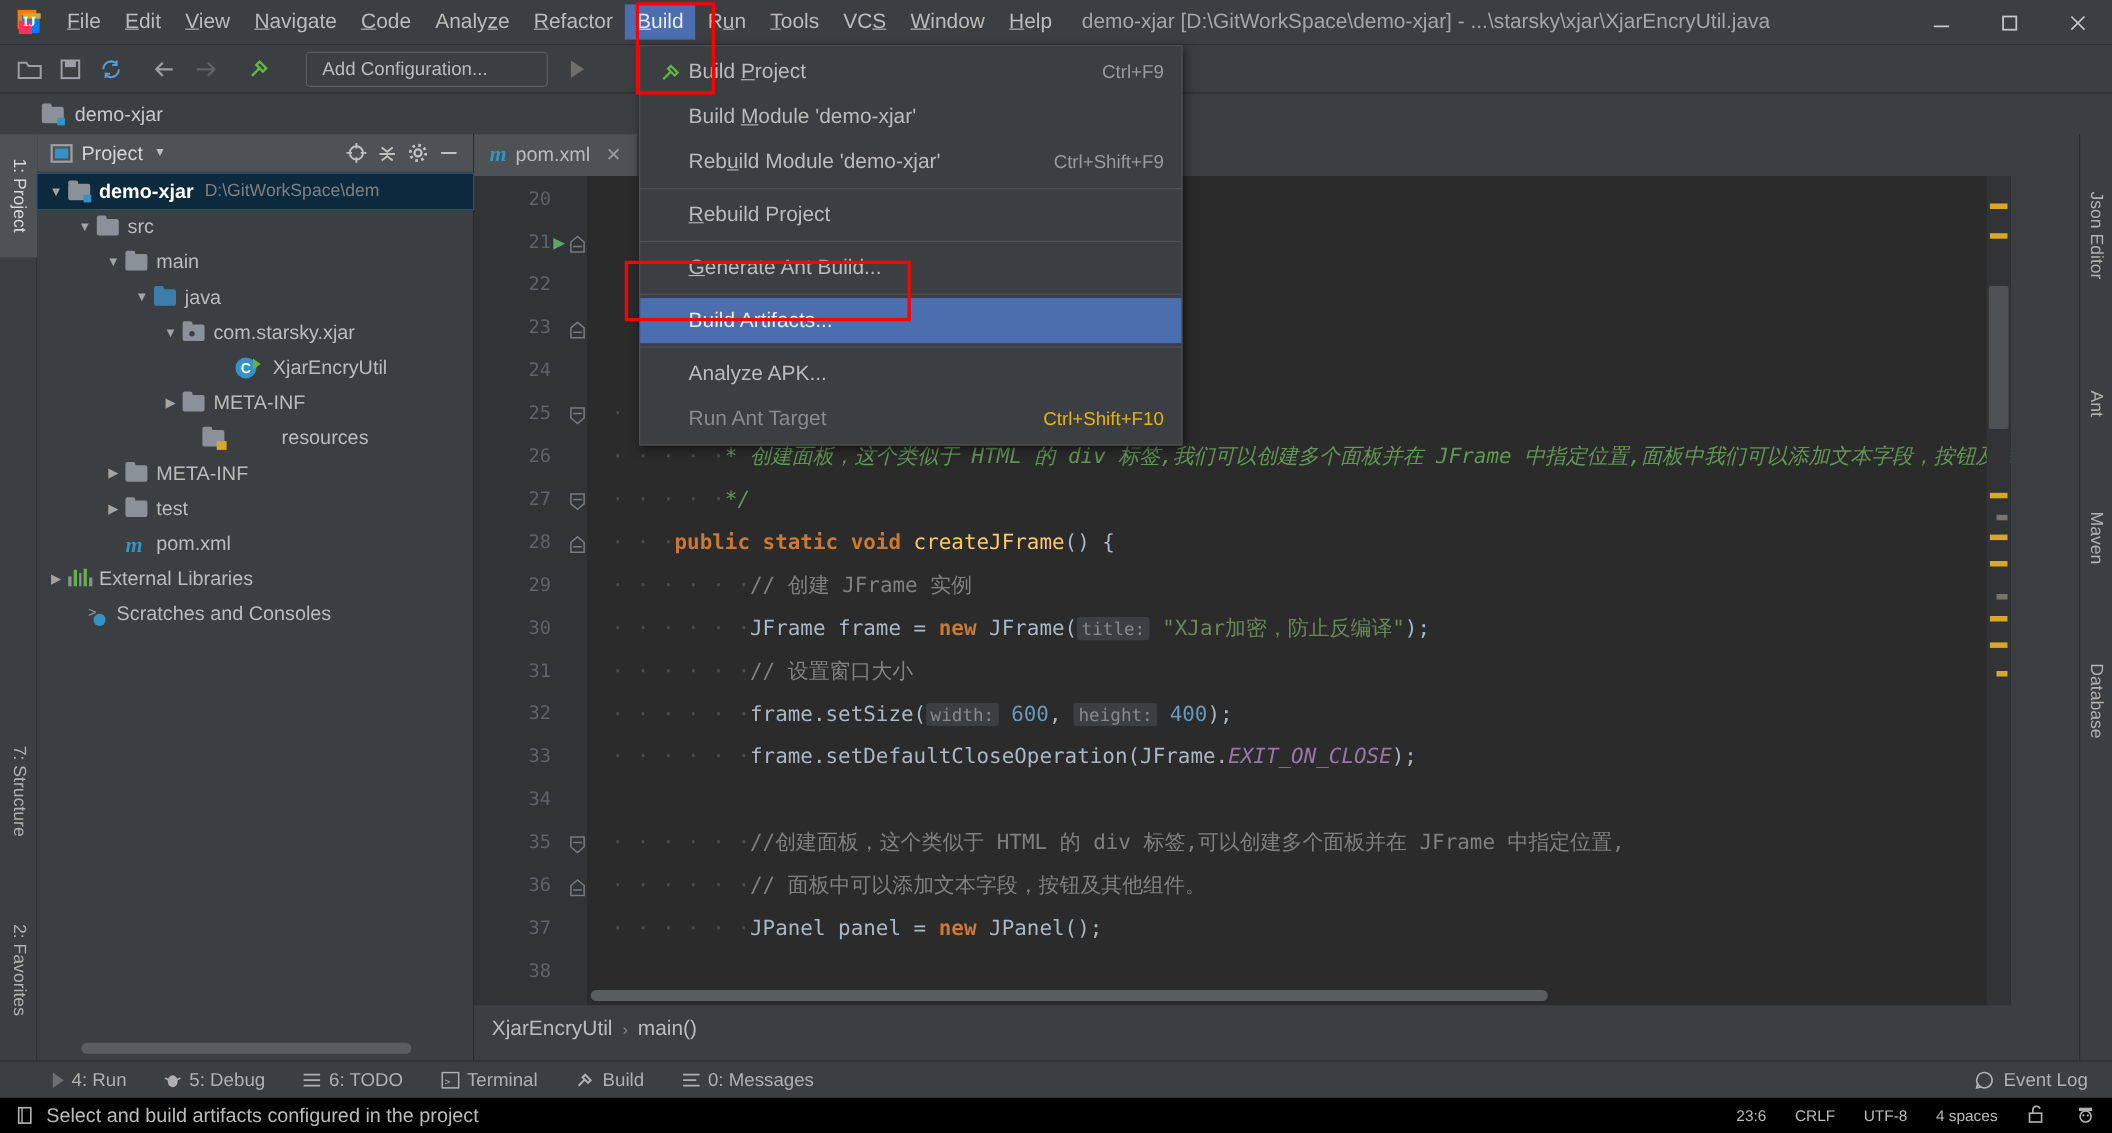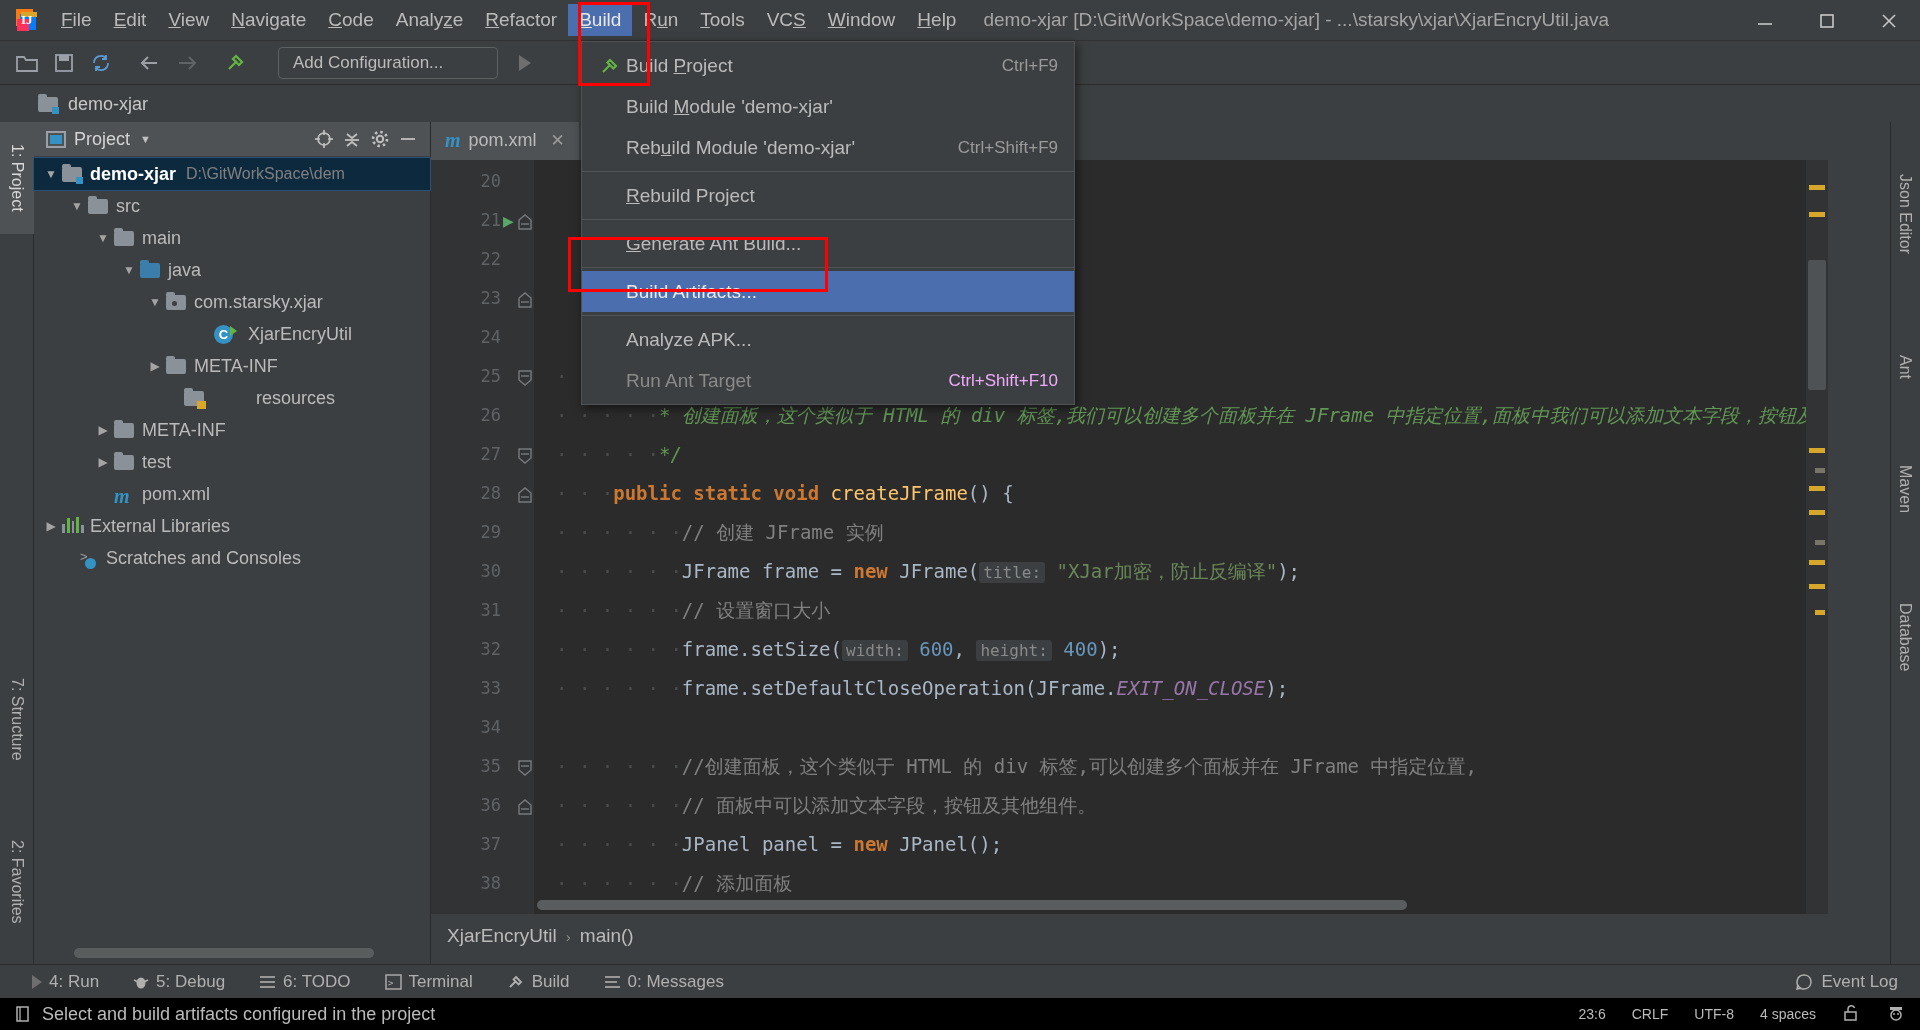--- a/index.html
+++ b/index.html
@@ -186,21 +186,21 @@
     background:#3c3f41; border-left:1px solid #2b2b2b;
   }
   .rstripe-btn {
     position:absolute; right:0; width:30px; color:#b0b0b0; font-size:16px;
     writing-mode: vertical-rl; display:flex; align-items:center; justify-content:center; white-space:nowrap;
   }
 
   
   .bottom-stripe {
     position:absolute; bottom:32px; left:0; width:1920px; height:34px;
-    background:#3c3f41; display:flex; align-items:center; padding-left:32px;
+    background:#3c3f41; display:flex; align-items:center; padding-left:48px;
     border-top:1px solid #2b2b2b;
   }
   .bs-btn { display:flex; align-items:center; color:#b0b0b0; font-size:17px; margin-right:34px; }
   .bs-btn .bi { margin-right:7px; display:inline-flex; align-items:center; }
   .bs-right { position:absolute; right:22px; display:flex; align-items:center; color:#b0b0b0; font-size:17px; }
 
   
   .statusbar {
     position:absolute; bottom:0; left:0; width:1920px; height:32px;
     background:#000000; display:flex; align-items:center; padding-left:14px;
@@ -217,21 +217,21 @@
   }
   .mi {
     height: 41px; display:flex; align-items:center; padding:0 16px 0 12px;
     color:#bbbbbb; font-size:19px; white-space:nowrap;
   }
   .mi .glyph { width:32px; display:inline-flex; align-items:center; justify-content:center; }
   .mi .lbl { flex:1; }
   .mi .sc { color:#9a9a9a; font-size:17px; margin-left:20px; }
   .mi.hl { background:#4b6eaf; color:#e9e9e9; }
   .mi.dis .lbl { color:#8a8a8a; }
-  .mi.dis .sc { color:#f0abfc; }
+  .mi.dis .sc { color:#eab308; }
   .mi u { text-decoration:underline; }
   .msep { height:1px; background:#515456; margin:3px 0; }
 </style>
 </head>
 <body>
 
 <div class="app">
 
   <div class="menubar">
     <div class="ij-logo">
@@ -561,21 +561,20 @@
         <div class="ln code" style="top: 314px; left: 22px;"><span class="dots">· · ·</span><span class="kw">public static void </span><span class="mth">createJFrame</span><span>() {</span></div>
         <div class="ln code" style="top: 353px; left: 22px;"><span class="dots">· · · · · ·</span><span class="cmt">// 创建 JFrame 实例</span></div>
         <div class="ln code" style="top: 392px; left: 22px;"><span class="dots">· · · · · ·</span><span>JFrame frame = </span><span class="kw">new </span><span>JFrame(</span><span class="param">title:</span><span class="str"> "XJar加密，防止反编译"</span><span>);</span></div>
         <div class="ln code" style="top: 431px; left: 22px;"><span class="dots">· · · · · ·</span><span class="cmt">// 设置窗口大小</span></div>
         <div class="ln code" style="top: 470px; left: 22px;"><span class="dots">· · · · · ·</span><span>frame.setSize(</span><span class="param">width:</span><span class="num"> 600</span><span>, </span><span class="param">height:</span><span class="num"> 400</span><span>);</span></div>
         <div class="ln code" style="top: 509px; left: 22px;"><span class="dots">· · · · · ·</span><span>frame.setDefaultCloseOperation(JFrame.</span><span class="stat">EXIT_ON_CLOSE</span><span>);</span></div>
         <div class="ln code" style="top: 548px; left: 22px;"></div>
         <div class="ln code" style="top: 587px; left: 22px;"><span class="dots">· · · · · ·</span><span class="cmt">//创建面板，这个类似于 HTML 的 div 标签,可以创建多个面板并在 JFrame 中指定位置,</span></div>
         <div class="ln code" style="top: 626px; left: 22px;"><span class="dots">· · · · · ·</span><span class="cmt">// 面板中可以添加文本字段，按钮及其他组件。</span></div>
         <div class="ln code" style="top: 665px; left: 22px;"><span class="dots">· · · · · ·</span><span>JPanel panel = </span><span class="kw">new </span><span>JPanel();</span></div>
-        <div class="ln code" style="top: 704px; left: 22px;"><span class="dots">· · · · · ·</span><span class="cmt">// 添加面板</span></div>
       </div>
     <div class="markcol">
       <div class="mk w" style="top:25px;"></div>
       <div class="mk w" style="top:52px;"></div>
       <div class="mk-thumb" style="top:100px;height:130px;"></div>
       <div class="mk w" style="top:288px;"></div>
       <div class="mk n g" style="top:308px;"></div>
       <div class="mk w" style="top:326px;"></div>
       <div class="mk w" style="top:350px;"></div>
       <div class="mk n g" style="top:380px;"></div>

